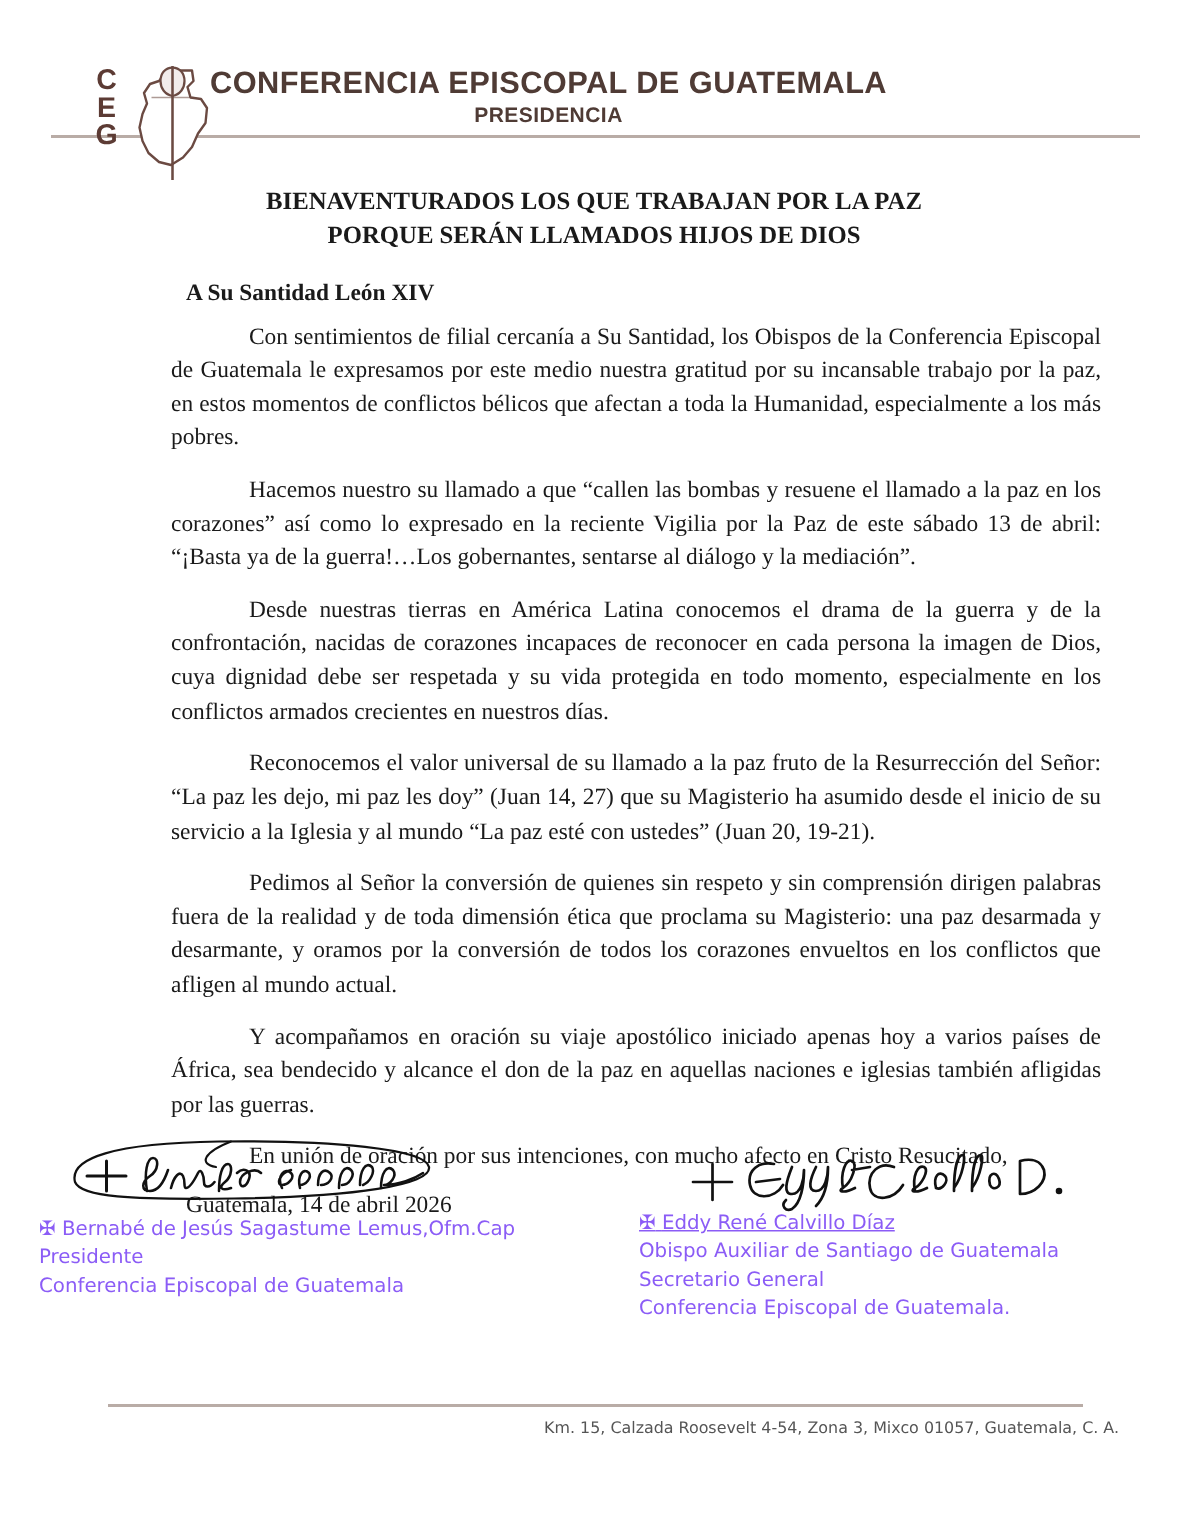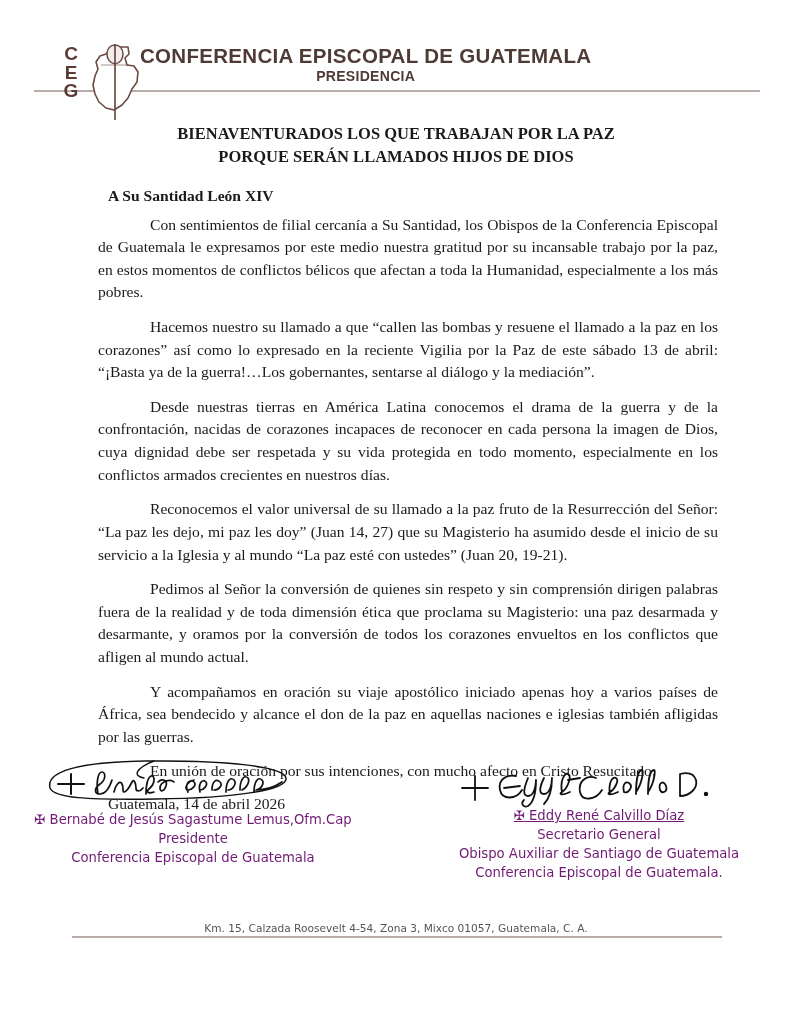--- a/index.html
+++ b/index.html
@@ -91,21 +91,21 @@
     width: 600px;
     text-align: center;
     font-weight: bold;
     font-size: 16.5px;
     line-height: 1.38;
   }
 
   
   .letter {
     position: absolute;
-    left: 98px;
+    left: 114px;
     top: 185px;
     width: 620px;
     font-size: 15.6px;
     line-height: 1.45;
   }
   .salutation {
     font-weight: bold;
     font-size: 15.6px;
     margin: 0 0 6px 10px;
   }
@@ -133,25 +133,25 @@
   .signatures {
     position: absolute;
     left: 0;
     top: 762px;
     width: 792px;
     display: flex;
   }
   .sig-col {
     width: 396px;
     box-sizing: border-box;
-    text-align: center;
+    text-align: left;
     font-family: "DejaVu Sans", "Liberation Sans", sans-serif;
     font-size: 13.2px;
     line-height: 1.44;
-    color: #701a75;
+    color: #8b5cf6;
   }
   .sig-col.left  { padding: 0 36px 0 26px; }
   .sig-col.right { padding: 0 20px 0 30px; }
   .sig-image {
     height: 48px;
     position: relative;
   }
   .sig-image.right-sig { height: 44px; }
   .sig-name { white-space: nowrap; }
   .sig-name-right { white-space: nowrap; text-decoration: underline; }
@@ -161,23 +161,23 @@
     position: absolute;
     left: 72px;
     top: 936px;
     width: 650px;
     height: 0;
     border-top: 2px solid #b9aca6;
   }
   .footer {
     position: absolute;
     left: 46px;
-    top: 920px;
+    top: 944px;
     width: 700px;
-    text-align: center;
+    text-align: right;
     font-family: "DejaVu Sans", "Liberation Sans", sans-serif;
     font-size: 10.6px;
     line-height: 1.62;
     color: #555;
   }
 </style>
 </head>
 <body>
 
 <div class="page">
@@ -264,22 +264,22 @@
             <path d="M216 28 C214 20 220 18 222 24 C224 30 218 32 216 28 Z"></path>
             <path d="M236 12 C236 26 236 34 236 34 C246 34 254 26 252 18 C250 12 244 10 236 12 Z"></path>
             <circle cx="262" cy="32" r="1.3" fill="#111"></circle>
           </g>
         </svg>
       </div>
       <div class="sig-name-right">
         <span>✠</span>
         <span>Eddy René Calvillo Díaz</span>
       </div>
+      <div>Obispo Auxiliar de Santiago de Guatemala</div>
       <div>Secretario General</div>
-      <div>Obispo Auxiliar de Santiago de Guatemala</div>
       <div>Conferencia Episcopal de Guatemala.</div>
     </div>
   </div>
 
   <div class="footer-rule"></div>
   <div class="footer">
     <div>Km. 15, Calzada Roosevelt 4-54, Zona 3, Mixco 01057, Guatemala, C. A.</div>
   </div>
 
 </div>

